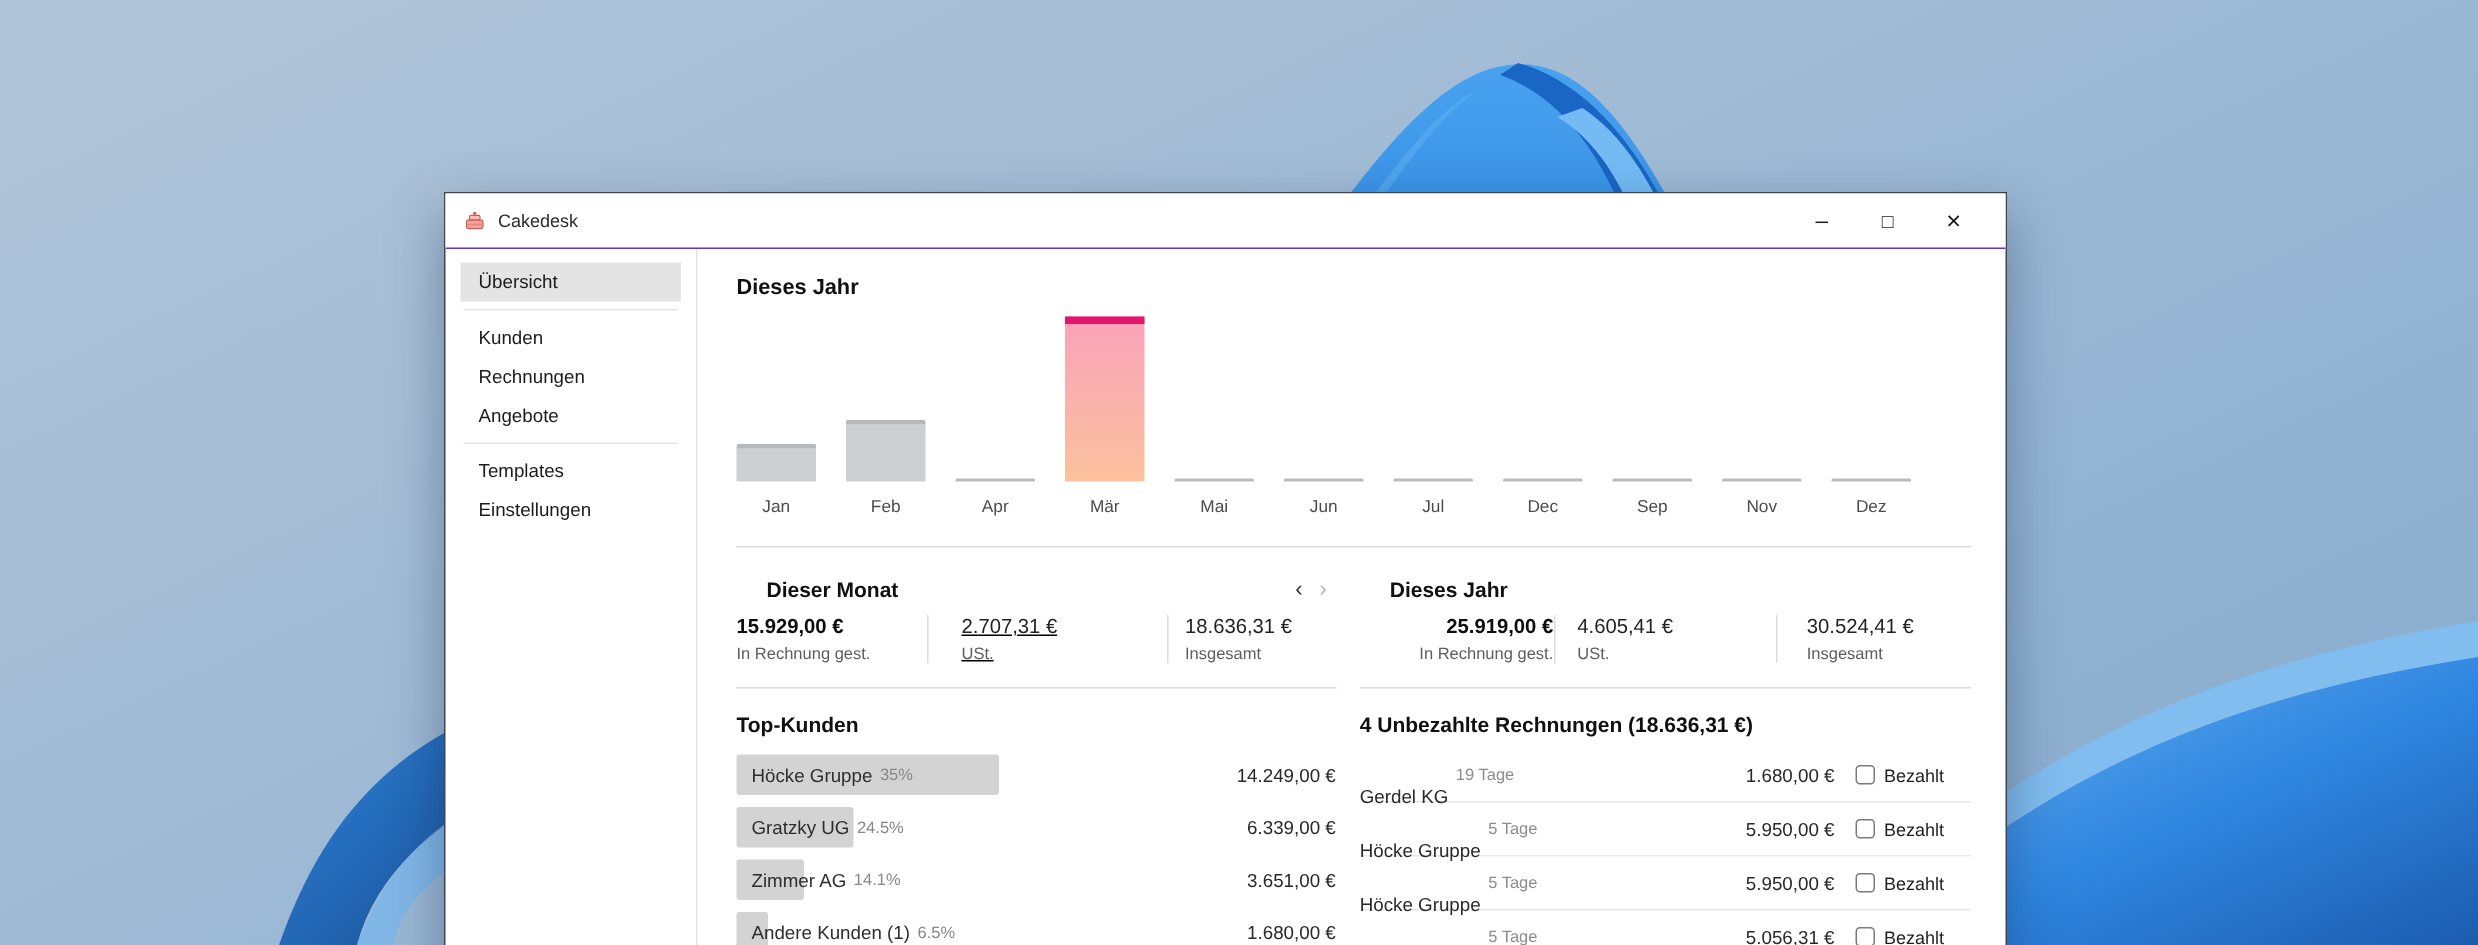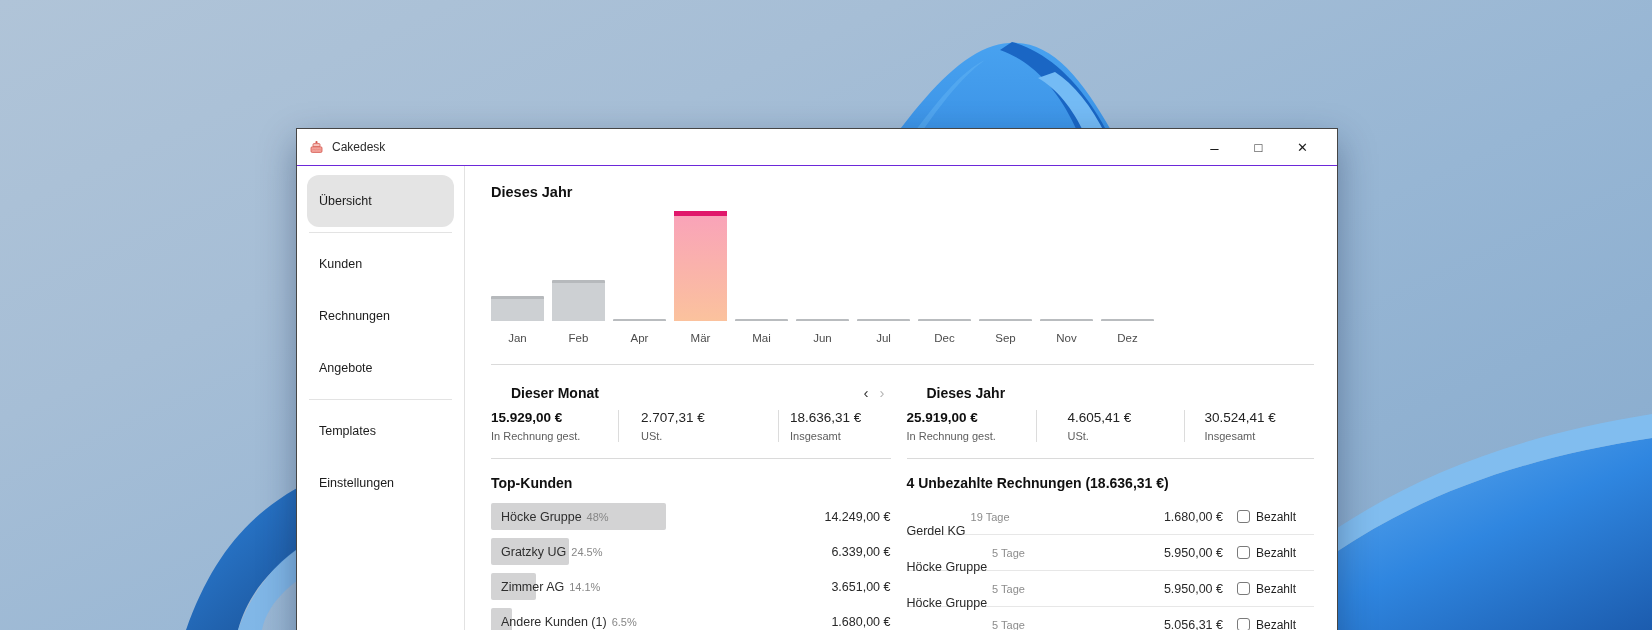--- a/index.html
+++ b/index.html
@@ -18,32 +18,32 @@
   .win-title{font-size:12px;color:#2b2b2b;}
   .win-controls{margin-left:auto;display:flex;align-items:center;gap:15px;padding-right:8px;}
   .wc{width:29px;height:26px;border:0;background:transparent;font-size:13px;color:#1b1b1b;
     display:flex;align-items:center;justify-content:center;font-family:inherit;padding:0;cursor:default;}
   .wc.min{font-size:15px;}
 
   .winbody{flex:1;display:flex;min-height:0;}
 
   
   .sidebar{flex:0 0 168px;border-right:1px solid #e2e2e2;padding:9px 10px;box-sizing:border-box;}
-  .side-item{height:26px;display:flex;align-items:center;padding:13px 12px;border-radius:12px;
+  .side-item{height:26px;display:flex;align-items:center;padding:0 12px;border-radius:0;
     font-size:12.5px;color:#1c1c1c;}
   .side-item.active{background:#e4e4e4;}
   .side-div{height:1px;background:#e3e3e3;margin:5px 2px;}
 
   
   .main{flex:1;padding:17px 23px 0 26px;box-sizing:border-box;overflow:hidden;}
   h2.sect{font-size:14.5px;font-weight:700;color:#101010;margin:0;line-height:18px;}
   h3.sect{font-size:14px;font-weight:700;color:#101010;margin:0;line-height:16px;}
 
   
-  .chart{display:flex;gap:8px;margin-top:10px;}
+  .chart{display:flex;gap:20px;margin-top:10px;}
   .col{width:53px;}
   .barwrap{height:110px;display:flex;align-items:flex-end;}
   .bar{width:100%;background:#cdd0d3;border-top:3px solid #b6b9bc;box-sizing:border-box;border-radius:1px 1px 0 0;}
   .bar.zero{height:2px;border-top:none;background:#b9bcbf;}
   .bar.hl{border-top:none;background:linear-gradient(180deg,#f9a2ba 0%,#fbc29d 100%);position:relative;}
   .bar.hl::before{content:"";position:absolute;top:0;left:0;right:0;height:5px;background:#e0176b;}
   .mlbl{font-size:11.5px;color:#4c4c4c;text-align:center;margin-top:11px;}
 
   .hr{height:1px;background:#dadada;margin-top:20px;}
 
@@ -52,22 +52,22 @@
   .stat-block{width:400px;box-sizing:border-box;}
   .stat-block.right{width:408px;}
   .stat-head{display:flex;align-items:center;height:17px;padding-left:20px;}
   .arrows{margin-left:auto;display:flex;gap:11px;margin-right:6px;}
   .arrow-btn{border:0;background:transparent;font-size:15px;line-height:15px;color:#333;
     padding:0;font-family:inherit;cursor:default;}
   .arrow-btn.dis{color:#b5b5b5;}
   .stat-items{display:flex;margin-top:9px;}
   .si{box-sizing:border-box;}
   .si+.si{border-left:1px solid #dcdcdc;}
-  .m1{width:127px;} .m2{width:160px;padding-left:22px;} .m3{flex:1;padding-left:11px;}
-  .y1{width:129px;} .y2{width:148px;padding-left:31px;} .y3{flex:1;padding-left:20px;}
+  .m1{width:127px;} .m2{width:160px;padding-left:22px;text-decoration:underline;} .m3{flex:1;padding-left:11px;}
+  .y1{width:129px;text-align:right;} .y2{width:148px;padding-left:15px;} .y3{flex:1;padding-left:20px;}
   .si .v{font-size:13.5px;color:#232323;line-height:16px;}
   .si.first .v{font-weight:700;color:#0e0e0e;}
   .si .c{font-size:11px;color:#5d5d5d;margin-top:4px;}
 
   
   .lists-row{display:flex;gap:16px;margin-top:16px;}
   .list-col{width:400px;border-top:1px solid #dadada;padding-top:16px;box-sizing:border-box;}
   .list-col.right{width:408px;}
   .list-col h3.sect{margin-bottom:8px;}
   .tc-row{height:35px;position:relative;display:flex;align-items:center;}
@@ -272,21 +272,21 @@
       </div>
 
       <div class="lists-row">
 
         <section class="list-col">
           <h3 class="sect">Top-Kunden</h3>
 
           <div class="tc-row">
             <div class="tc-bar" style="width: 175px;"></div>
             <span class="tc-name">Höcke Gruppe</span>
-            <span class="tc-pct">48%</span>
+            <span class="tc-pct">35%</span>
             <span class="tc-amt">14.249,00 €</span>
           </div>
           <div class="tc-row">
             <div class="tc-bar" style="width: 78px;"></div>
             <span class="tc-name">Gratzky UG</span>
             <span class="tc-pct">24.5%</span>
             <span class="tc-amt">6.339,00 €</span>
           </div>
           <div class="tc-row">
             <div class="tc-bar" style="width: 45px;"></div>

